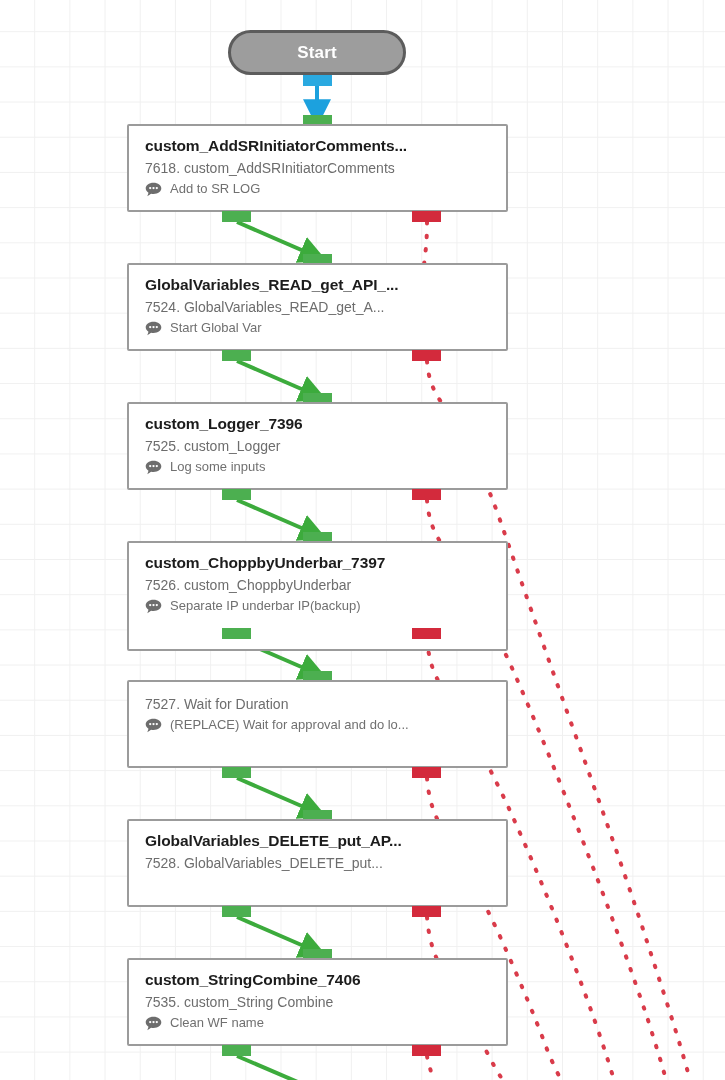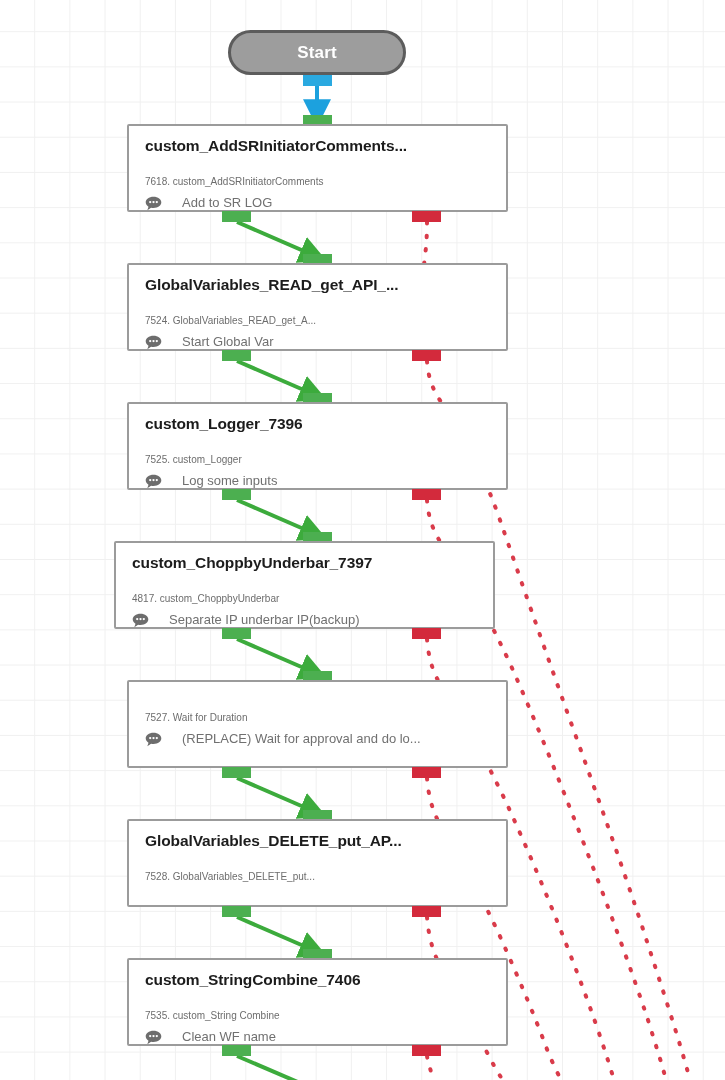--- a/index.html
+++ b/index.html
@@ -70,33 +70,33 @@
   .task-title {
     font-size: 15.5px;
     font-weight: bold;
     color: #1c1c1c;
     letter-spacing: -0.1px;
     line-height: 20px;
     white-space: nowrap;
     overflow: hidden;
   }
   .task-sub {
-    font-size: 10px;
+    font-size: 14px;
     font-weight: normal;
     color: #6d6d6d;
     line-height: 22px;
     white-space: nowrap;
     overflow: hidden;
-    margin-top: 15px;
+    margin-top: 1px;
   }
   .task-comment {
     display: flex;
     align-items: center;
     margin-top: 2px;
-    gap: 20px;
+    gap: 8px;
   }
   .comment-icon {
     width: 17px;
     height: 15px;
     flex: 0 0 auto;
     display: block;
   }
   .comment-text {
     font-size: 13px;
     color: #707070;
@@ -247,23 +247,23 @@
           <circle cx="8.5" cy="6.1" r="1.15" fill="#ffffff"></circle>
           <circle cx="11.8" cy="6.1" r="1.15" fill="#ffffff"></circle>
         </svg>
         <span class="comment-text">Log some inputs</span>
       </div>
     </div>
     <div class="port port-out" style="left:222px; top:489px;"></div>
     <div class="port port-err" style="left:412px; top:489px;"></div>
 
     <div class="port port-in" style="left:303px; top:532px;"></div>
-    <div class="task-node" style="left:114px; top:541px; width:381px; height:88px;">
+    <div class="task-node" style="left:127px; top:541px; width:381px; height:110px;">
       <div class="task-title">custom_ChoppbyUnderbar_7397</div>
-      <div class="task-sub">4817. custom_ChoppbyUnderbar</div>
+      <div class="task-sub">7526. custom_ChoppbyUnderbar</div>
       <div class="task-comment">
         <svg class="comment-icon" viewBox="0 0 17 15">
           <path d="M8.5,0.7 C3.9,0.7 0.7,3.2 0.7,6.3 C0.7,8.1 1.8,9.7 3.5,10.8
                    L2.3,14.2 L6.1,11.7 C6.9,11.85 7.7,11.9 8.5,11.9
                    C13.1,11.9 16.3,9.4 16.3,6.3 C16.3,3.2 13.1,0.7 8.5,0.7 Z" fill="#6d6d6d"></path>
           <circle cx="5.2" cy="6.1" r="1.15" fill="#ffffff"></circle>
           <circle cx="8.5" cy="6.1" r="1.15" fill="#ffffff"></circle>
           <circle cx="11.8" cy="6.1" r="1.15" fill="#ffffff"></circle>
         </svg>
         <span class="comment-text">Separate IP underbar IP(backup)</span>

